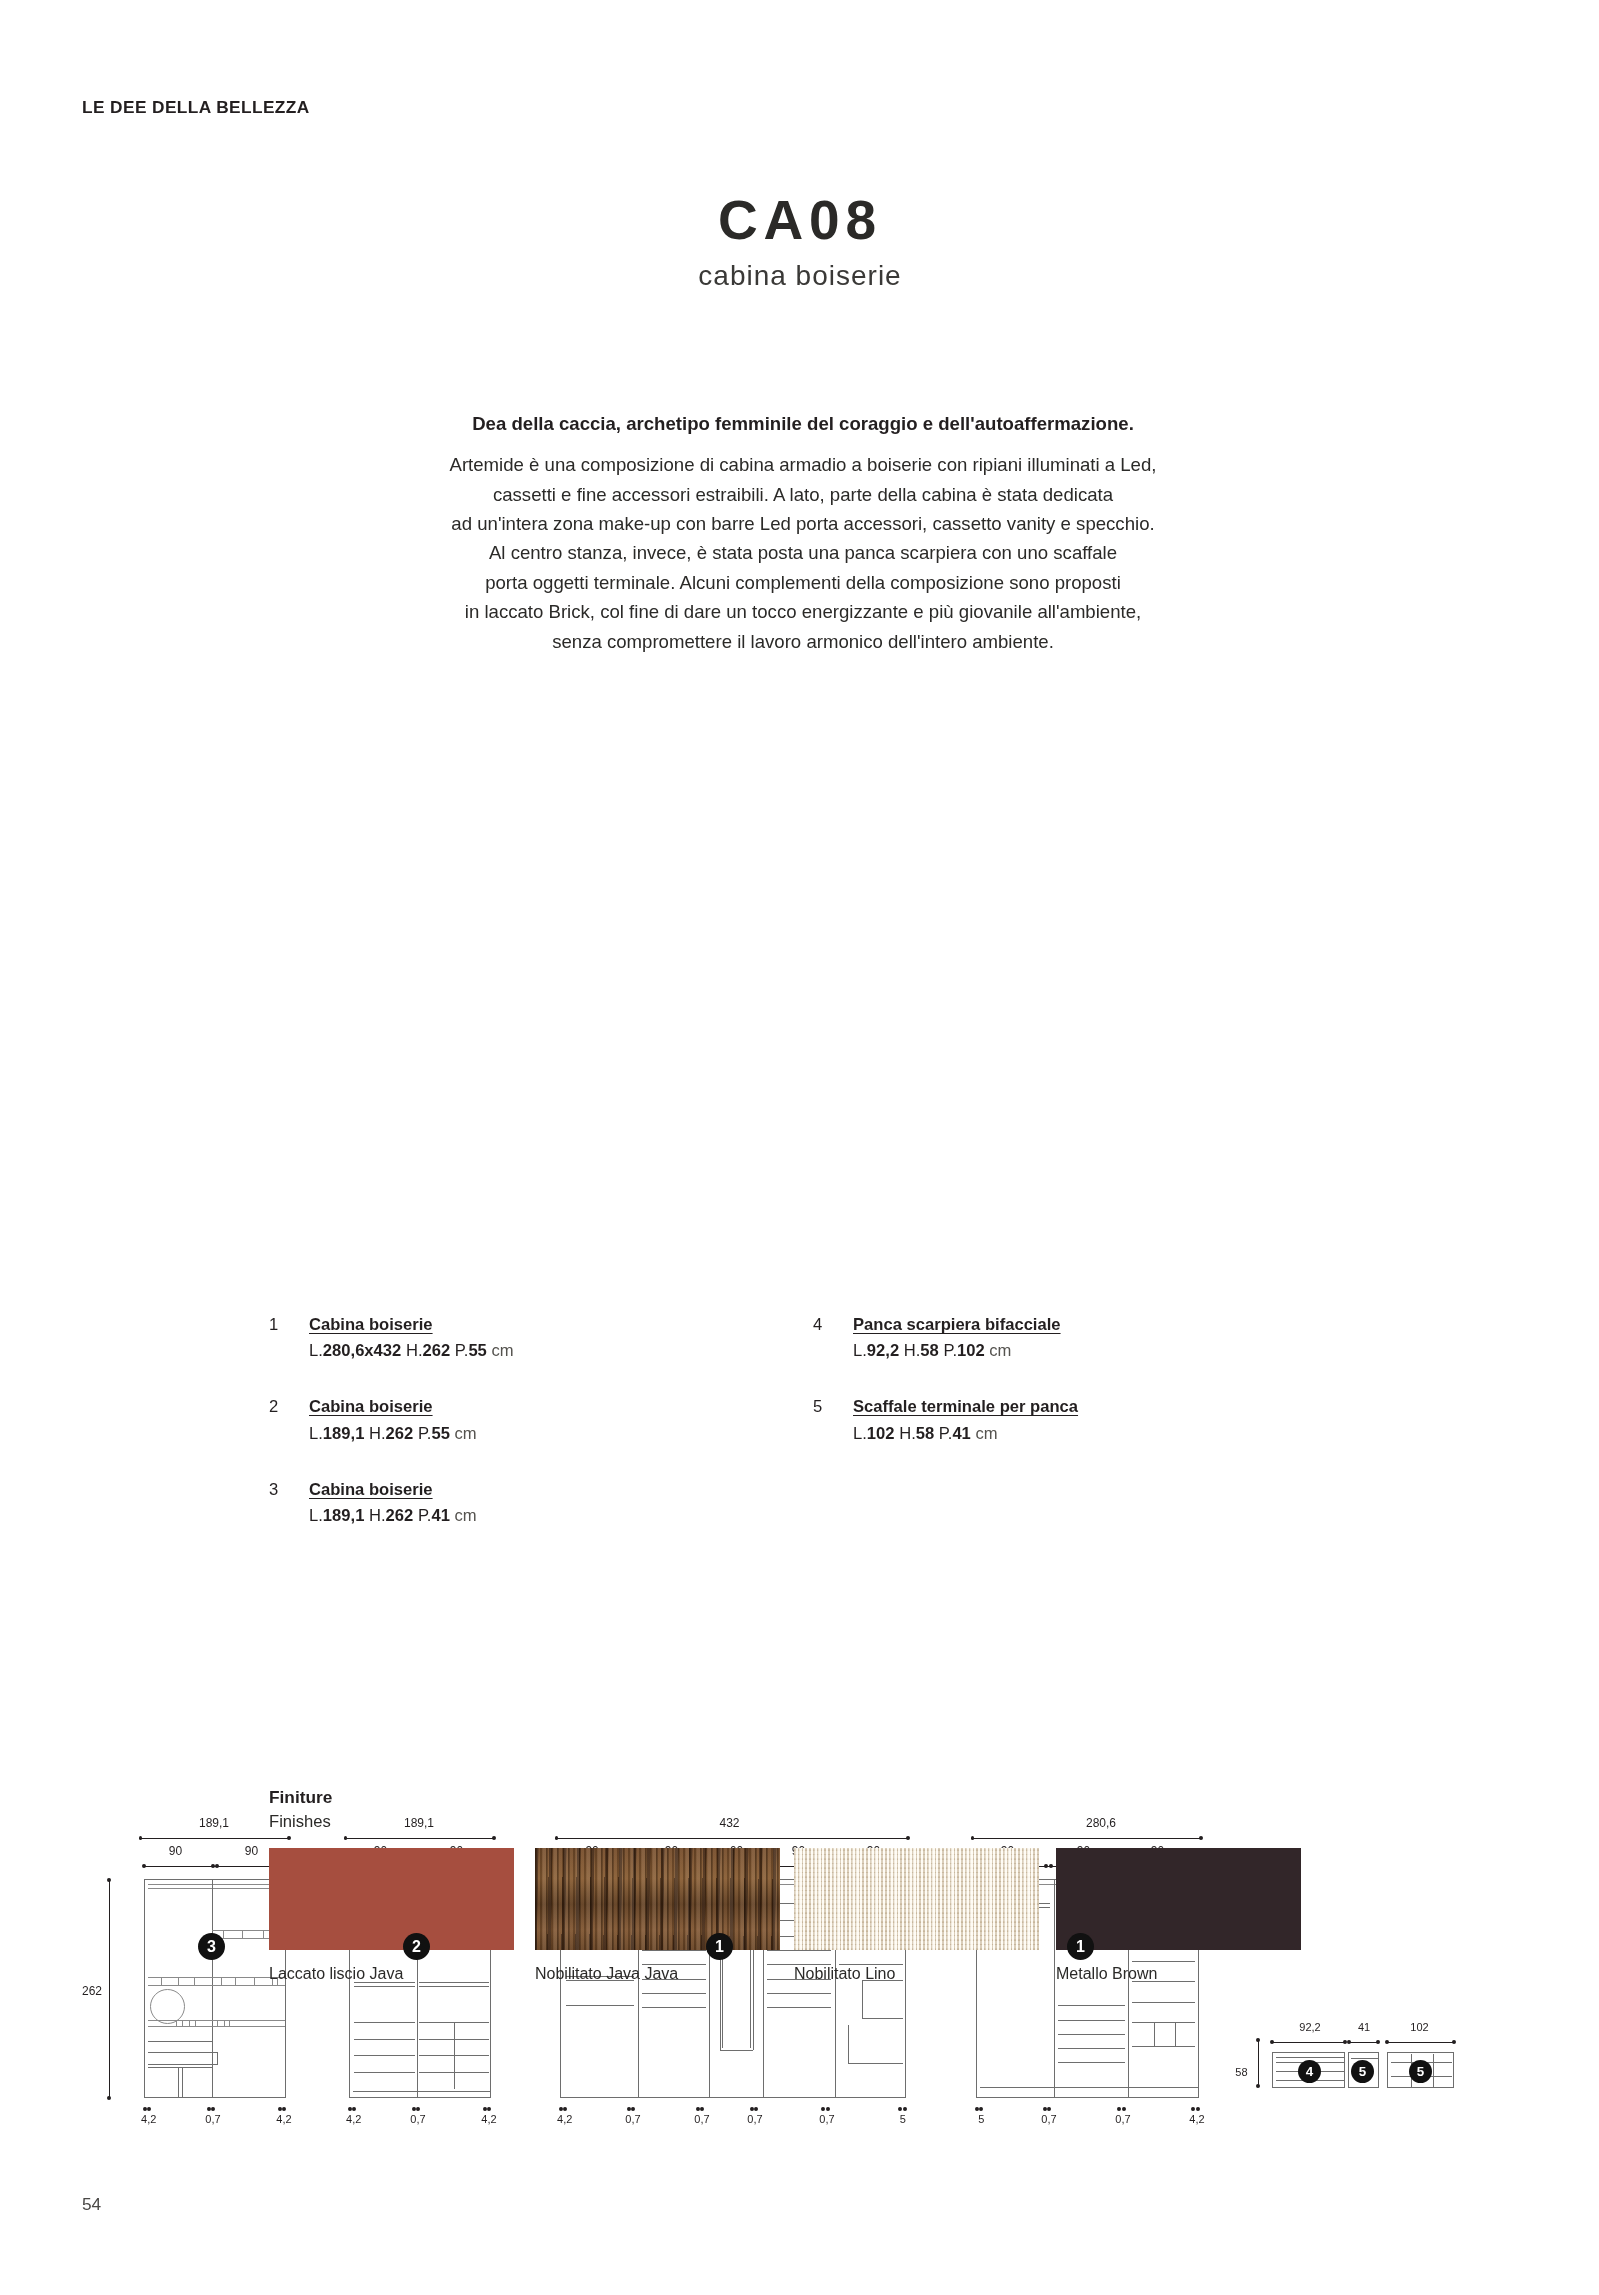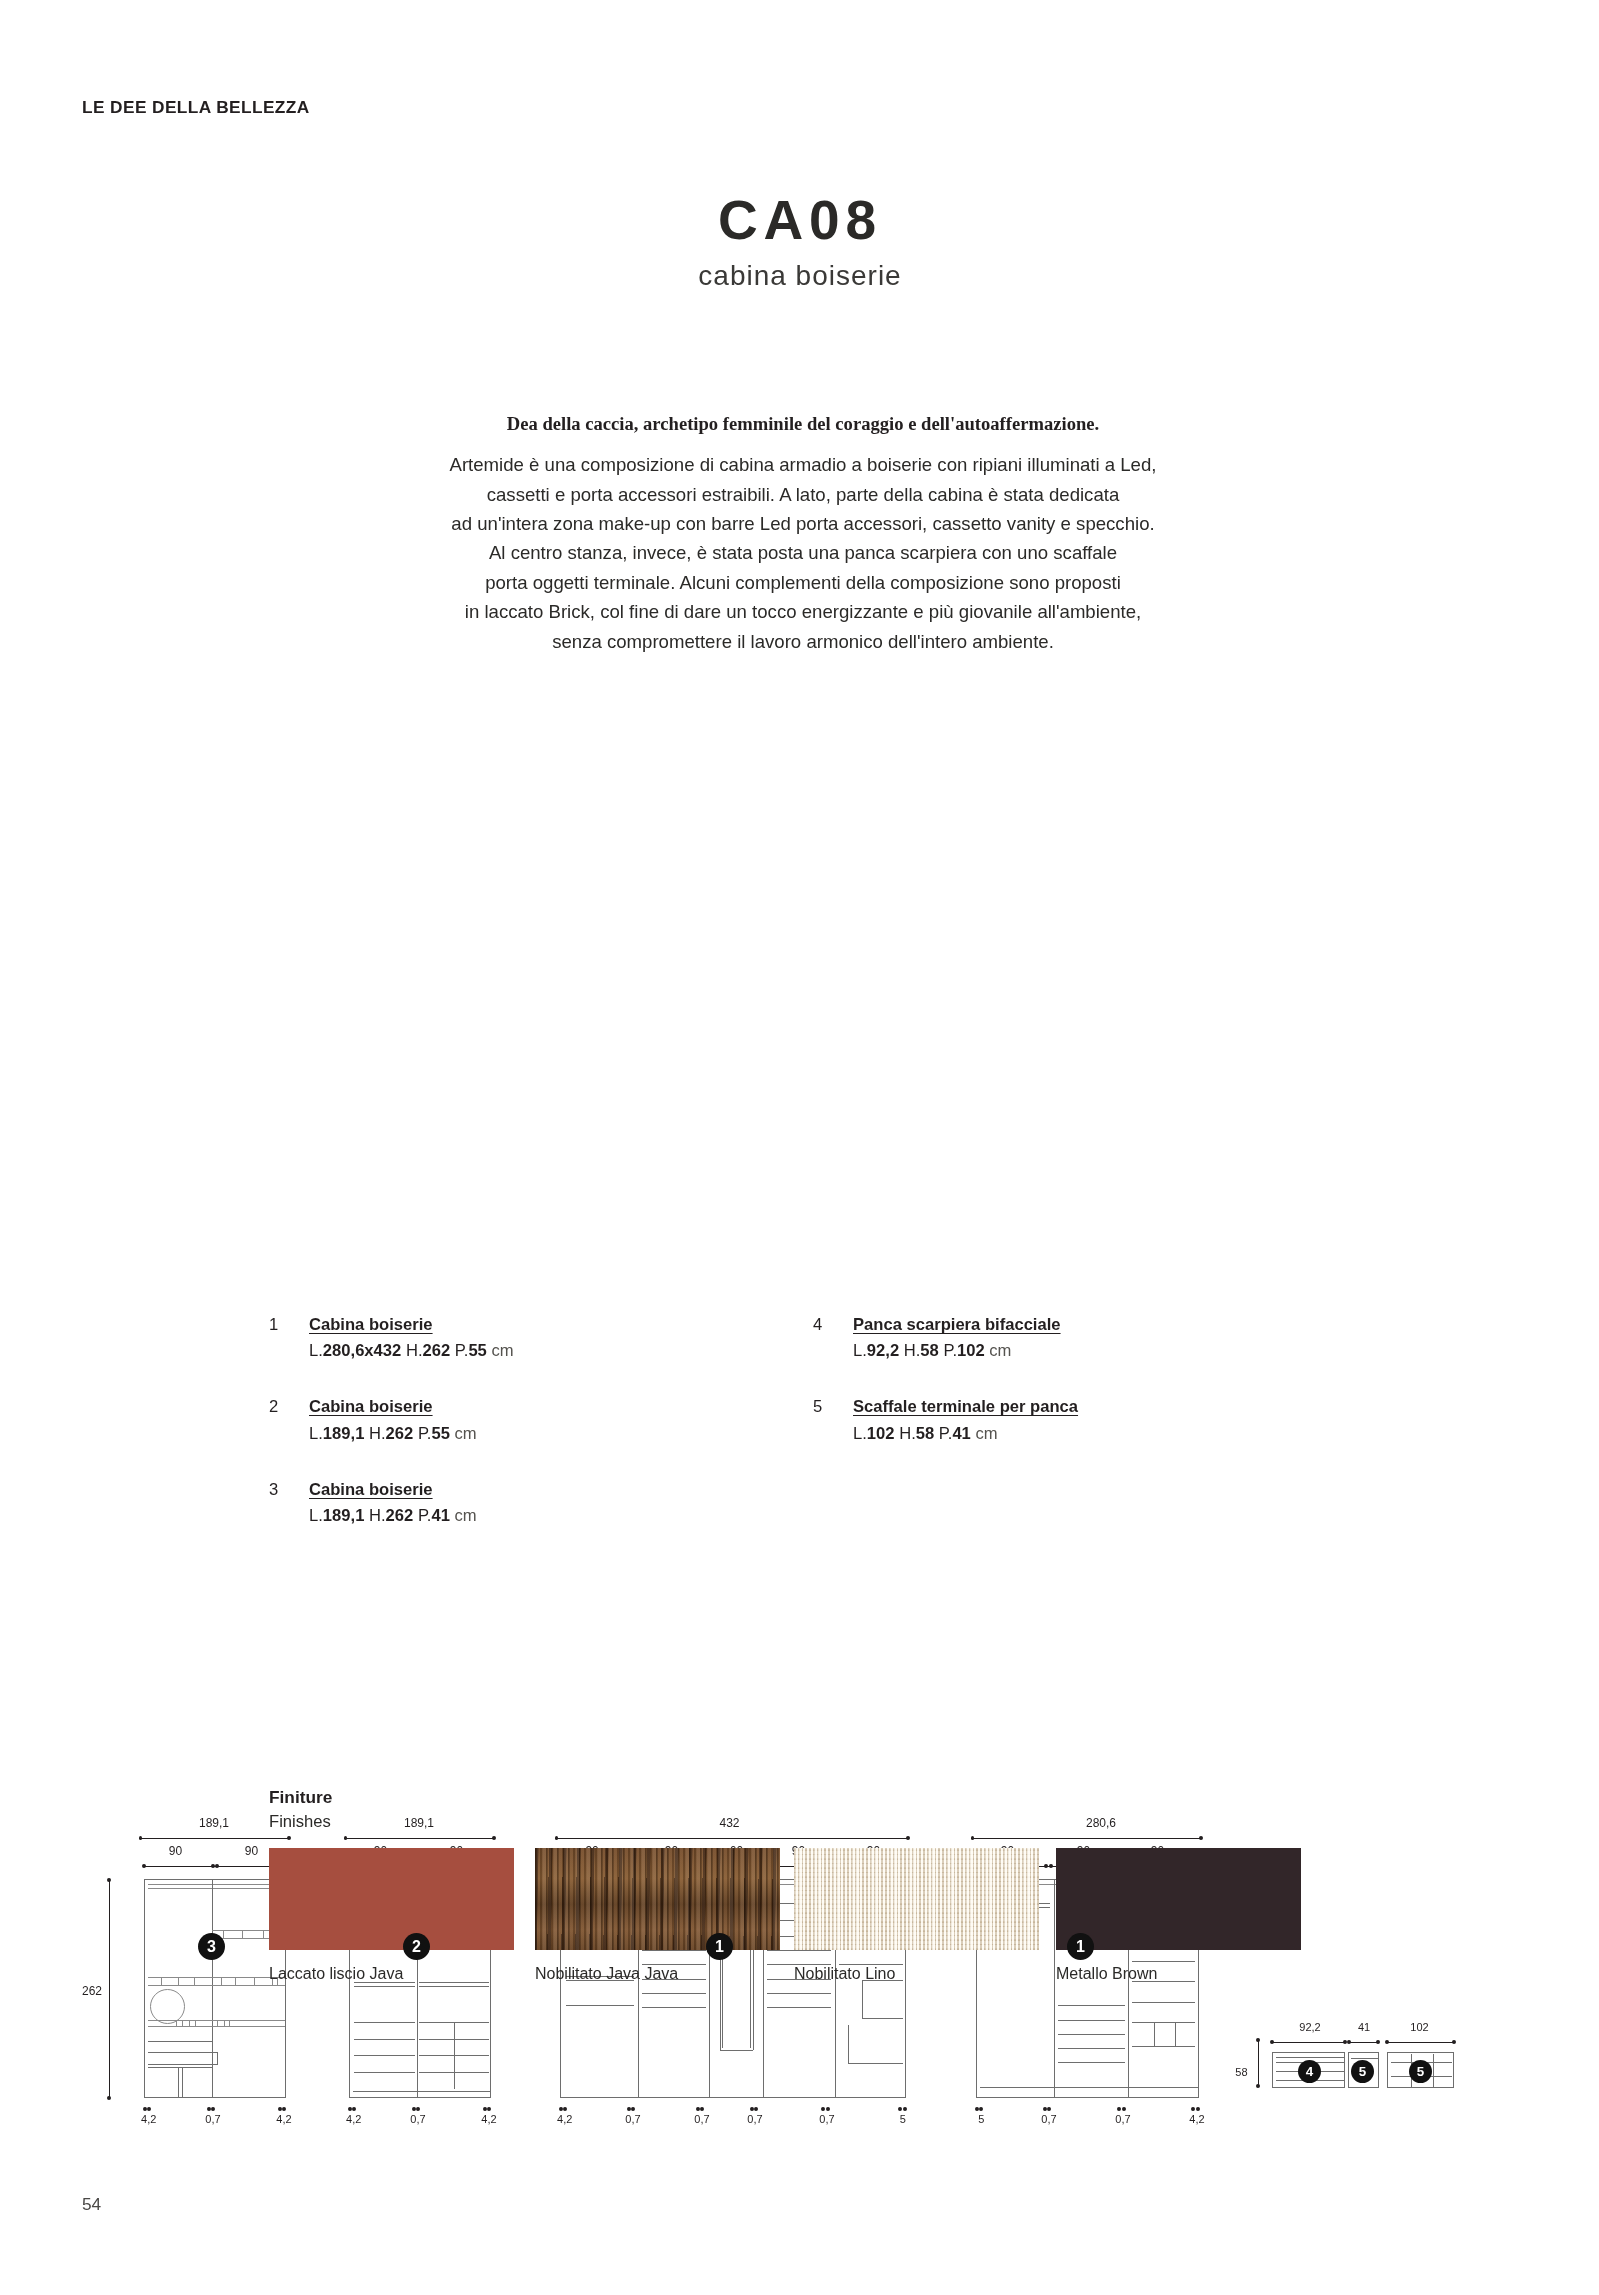--- a/index.html
+++ b/index.html
@@ -31,21 +31,21 @@
     color:#3a3937; margin-top:10.2px;
   }
 
   
   .desc-block {
     position:absolute; left:275px; top:410px; width:1056px;
     text-align:center;
   }
   .desc-lead {
     font-size:18.6px; font-weight:bold; color:#231f20;
-    line-height:1.55; margin-bottom:11.5px;font-family:Liberation Serif, serif;
+    line-height:1.55; margin-bottom:11.5px;
   }
   .desc-line {
     font-size:18.6px; font-weight:400; color:#2b2a28;
     line-height:1.58;
   }
 
   
   .draw-area { position:absolute; left:0; top:896px; width:1600px; height:358px; }
   .dwg { position:absolute; }
   .dim-label {
@@ -155,21 +155,21 @@
   <div class="brand-header">LE DEE DELLA BELLEZZA</div>
 
   <div class="title-block">
     <div class="model-code">CA08</div>
     <div class="model-sub">cabina boiserie</div>
   </div>
 
   <div class="desc-block">
     <div class="desc-lead">Dea della caccia, archetipo femminile del coraggio e dell'autoaffermazione.</div>
     <div class="desc-line">Artemide è una composizione di cabina armadio a boiserie con ripiani illuminati a Led,</div>
-    <div class="desc-line">cassetti e porta accessori estraibili. A lato, parte della cabina è stata dedicata</div>
+    <div class="desc-line">cassetti e fine accessori estraibili. A lato, parte della cabina è stata dedicata</div>
     <div class="desc-line">ad un'intera zona make-up con barre Led porta accessori, cassetto vanity e specchio.</div>
     <div class="desc-line">Al centro stanza, invece, è stata posta una panca scarpiera con uno scaffale</div>
     <div class="desc-line">porta oggetti terminale. Alcuni complementi della composizione sono proposti</div>
     <div class="desc-line">in laccato Brick, col fine di dare un tocco energizzante e più giovanile all'ambiente,</div>
     <div class="desc-line">senza compromettere il lavoro armonico dell'intero ambiente.</div>
   </div>
 
   <div class="draw-area">
 
     <div class="dim-label" style="left:76px; top:1088px; width:32px;">262</div>

